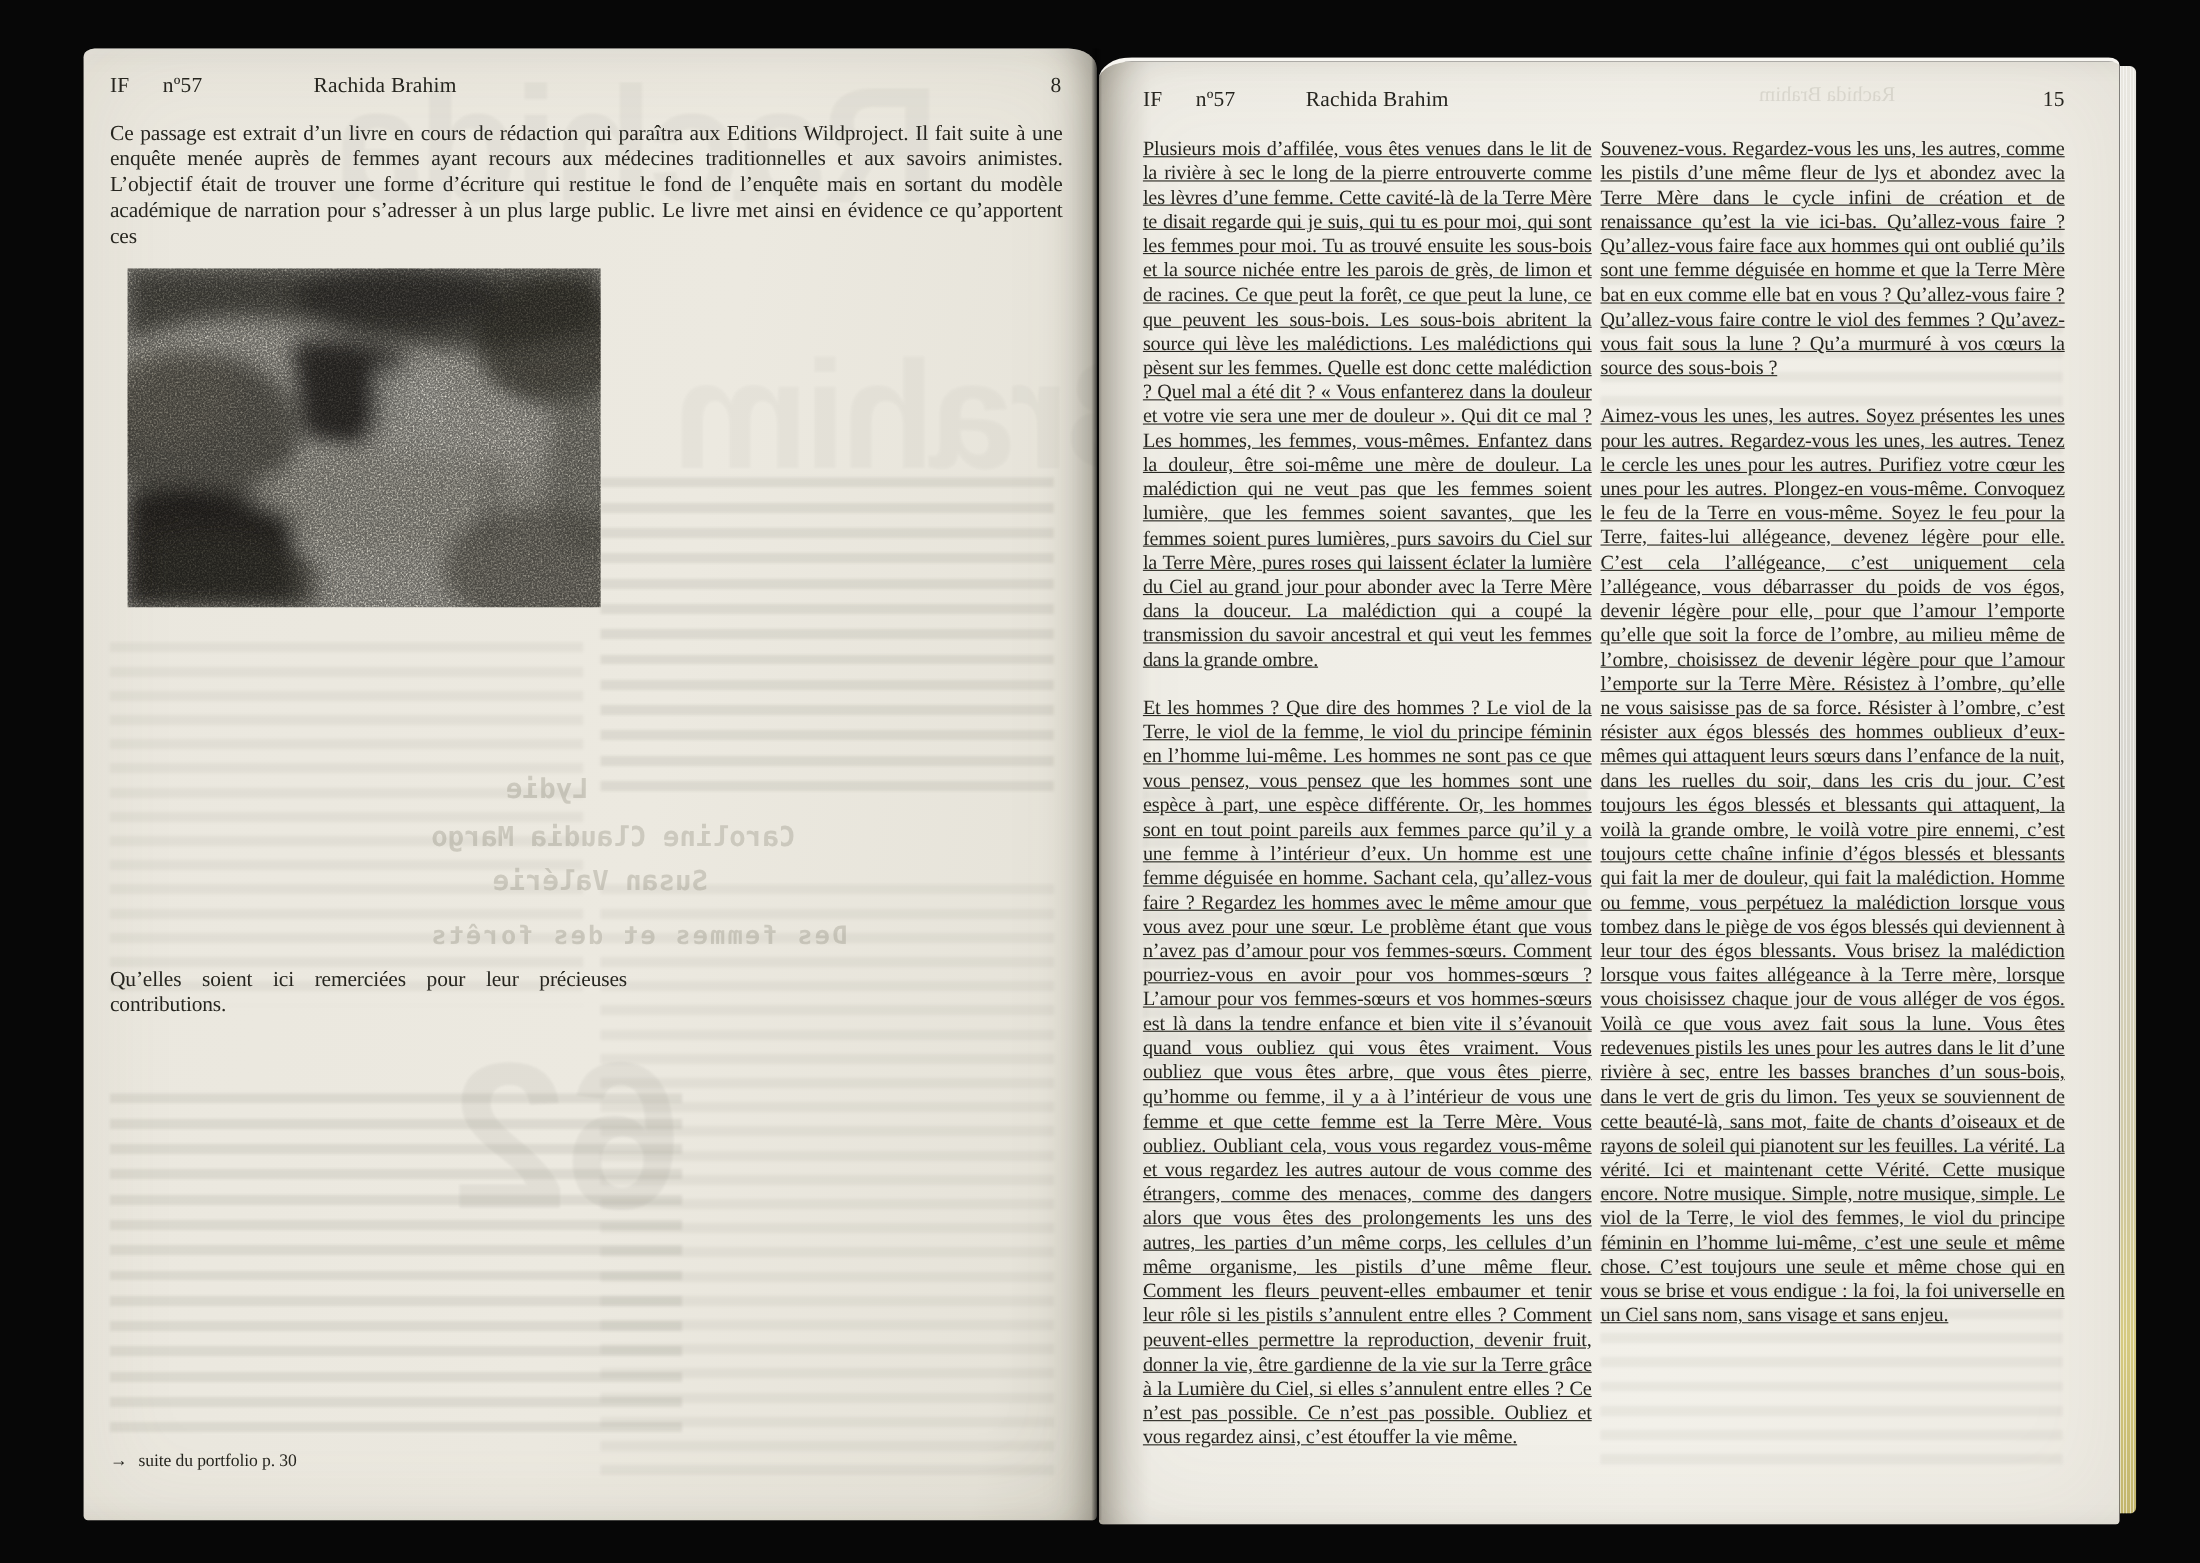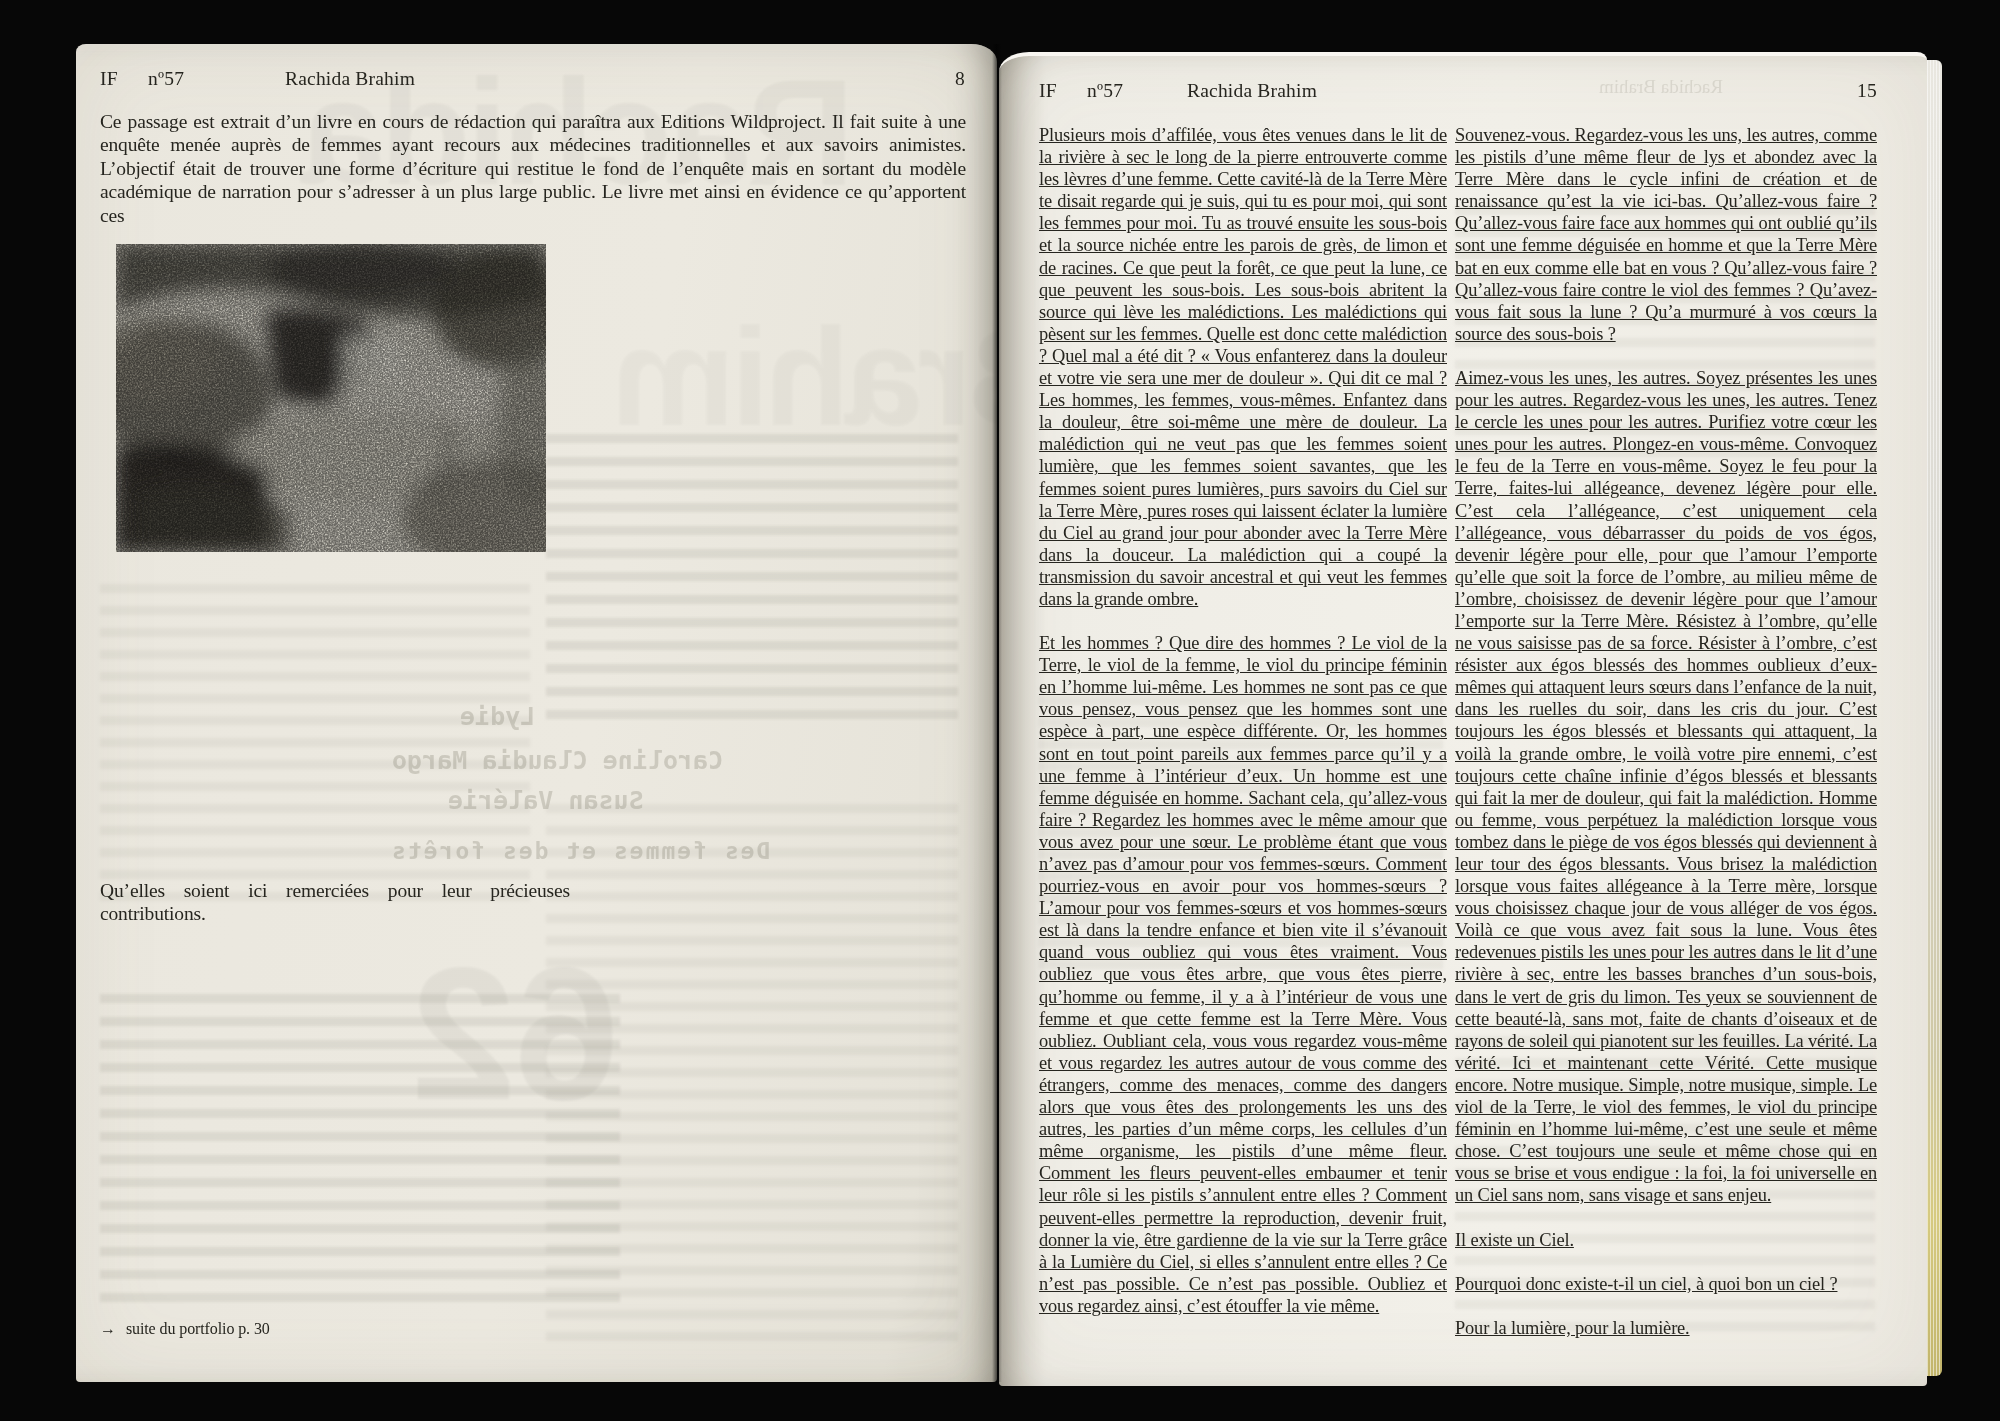--- a/index.html
+++ b/index.html
@@ -160,23 +160,18 @@
     </div>
 
     <div class="col col1 body-text">
       <p>Plusieurs mois d’affilée, vous êtes venues dans le lit de la rivière à sec le long de la pierre entrouverte comme les lèvres d’une femme. Cette cavité-là de la Terre Mère te disait regarde qui je suis, qui tu es pour moi, qui sont les femmes pour moi. Tu as trouvé ensuite les sous-bois et la source nichée entre les parois de grès, de limon et de racines. Ce que peut la forêt, ce que peut la lune, ce que peuvent les sous-bois. Les sous-bois abritent la source qui lève les malédictions. Les malédictions qui pèsent sur les femmes. Quelle est donc cette malédiction ? Quel mal a été dit ? « Vous enfanterez dans la douleur et votre vie sera une mer de douleur ». Qui dit ce mal ? Les hommes, les femmes, vous-mêmes. Enfantez dans la douleur, être soi-même une mère de douleur. La malédiction qui ne veut pas que les femmes soient lumière, que les femmes soient savantes, que les femmes soient pures lumières, purs savoirs du Ciel sur la Terre Mère, pures roses qui laissent éclater la lumière du Ciel au grand jour pour abonder avec la Terre Mère dans la douceur. La malédiction qui a coupé la transmission du savoir ancestral et qui veut les femmes dans la grande ombre.</p>
       <p>Et les hommes ? Que dire des hommes ? Le viol de la Terre, le viol de la femme, le viol du principe féminin en l’homme lui-même. Les hommes ne sont pas ce que vous pensez, vous pensez que les hommes sont une espèce à part, une espèce différente. Or, les hommes sont en tout point pareils aux femmes parce qu’il y a une femme à l’intérieur d’eux. Un homme est une femme déguisée en homme. Sachant cela, qu’allez-vous faire ? Regardez les hommes avec le même amour que vous avez pour une sœur. Le problème étant que vous n’avez pas d’amour pour vos femmes-sœurs. Comment pourriez-vous en avoir pour vos hommes-sœurs ? L’amour pour vos femmes-sœurs et vos hommes-sœurs est là dans la tendre enfance et bien vite il s’évanouit quand vous oubliez qui vous êtes vraiment. Vous oubliez que vous êtes arbre, que vous êtes pierre, qu’homme ou femme, il y a à l’intérieur de vous une femme et que cette femme est la Terre Mère. Vous oubliez. Oubliant cela, vous vous regardez vous-même et vous regardez les autres autour de vous comme des étrangers, comme des menaces, comme des dangers alors que vous êtes des prolongements les uns des autres, les parties d’un même corps, les cellules d’un même organisme, les pistils d’une même fleur. Comment les fleurs peuvent-elles embaumer et tenir leur rôle si les pistils s’annulent entre elles ? Comment peuvent-elles permettre la reproduction, devenir fruit, donner la vie, être gardienne de la vie sur la Terre grâce à la Lumière du Ciel, si elles s’annulent entre elles ? Ce n’est pas possible. Ce n’est pas possible. Oubliez et vous regardez ainsi, c’est étouffer la vie même.</p>
     </div>
 
     <div class="col col2 body-text">
       <p>Souvenez-vous. Regardez-vous les uns, les autres, comme les pistils d’une même fleur de lys et abondez avec la Terre Mère dans le cycle infini de création et de renaissance qu’est la vie ici-bas. Qu’allez-vous faire ? Qu’allez-vous faire face aux hommes qui ont oublié qu’ils sont une femme déguisée en homme et que la Terre Mère bat en eux comme elle bat en vous ? Qu’allez-vous faire ? Qu’allez-vous faire contre le viol des femmes ? Qu’avez-vous fait sous la lune ? Qu’a murmuré à vos cœurs la source des sous-bois ?</p>
       <p>Aimez-vous les unes, les autres. Soyez présentes les unes pour les autres. Regardez-vous les unes, les autres. Tenez le cercle les unes pour les autres. Purifiez votre cœur les unes pour les autres. Plongez-en vous-même. Convoquez le feu de la Terre en vous-même. Soyez le feu pour la Terre, faites-lui allégeance, devenez légère pour elle. C’est cela l’allégeance, c’est uniquement cela l’allégeance, vous débarrasser du poids de vos égos, devenir légère pour elle, pour que l’amour l’emporte qu’elle que soit la force de l’ombre, au milieu même de l’ombre, choisissez de devenir légère pour que l’amour l’emporte sur la Terre Mère. Résistez à l’ombre, qu’elle ne vous saisisse pas de sa force. Résister à l’ombre, c’est résister aux égos blessés des hommes oublieux d’eux-mêmes qui attaquent leurs sœurs dans l’enfance de la nuit, dans les ruelles du soir, dans les cris du jour. C’est toujours les égos blessés et blessants qui attaquent, la voilà la grande ombre, le voilà votre pire ennemi, c’est toujours cette chaîne infinie d’égos blessés et blessants qui fait la mer de douleur, qui fait la malédiction. Homme ou femme, vous perpétuez la malédiction lorsque vous tombez dans le piège de vos égos blessés qui deviennent à leur tour des égos blessants. Vous brisez la malédiction lorsque vous faites allégeance à la Terre mère, lorsque vous choisissez chaque jour de vous alléger de vos égos. Voilà ce que vous avez fait sous la lune. Vous êtes redevenues pistils les unes pour les autres dans le lit d’une rivière à sec, entre les basses branches d’un sous-bois, dans le vert de gris du limon. Tes yeux se souviennent de cette beauté-là, sans mot, faite de chants d’oiseaux et de rayons de soleil qui pianotent sur les feuilles. La vérité. La vérité. Ici et maintenant cette Vérité. Cette musique encore. Notre musique. Simple, notre musique, simple. Le viol de la Terre, le viol des femmes, le viol du principe féminin en l’homme lui-même, c’est une seule et même chose. C’est toujours une seule et même chose qui en vous se brise et vous endigue : la foi, la foi universelle en un Ciel sans nom, sans visage et sans enjeu.</p>
-      <div class="final-lines">
-        <p>Il existe un Ciel.</p>
-        <p>Pourquoi donc existe-t-il un ciel, à quoi bon un ciel ?</p>
-        <p>Pour la lumière, pour la lumière.</p>
-      </div>
     </div>
   </div>
 
   <div class="gutter"></div>
   <div class="fore-edge"></div>
 </div>
 
 </body></html>

